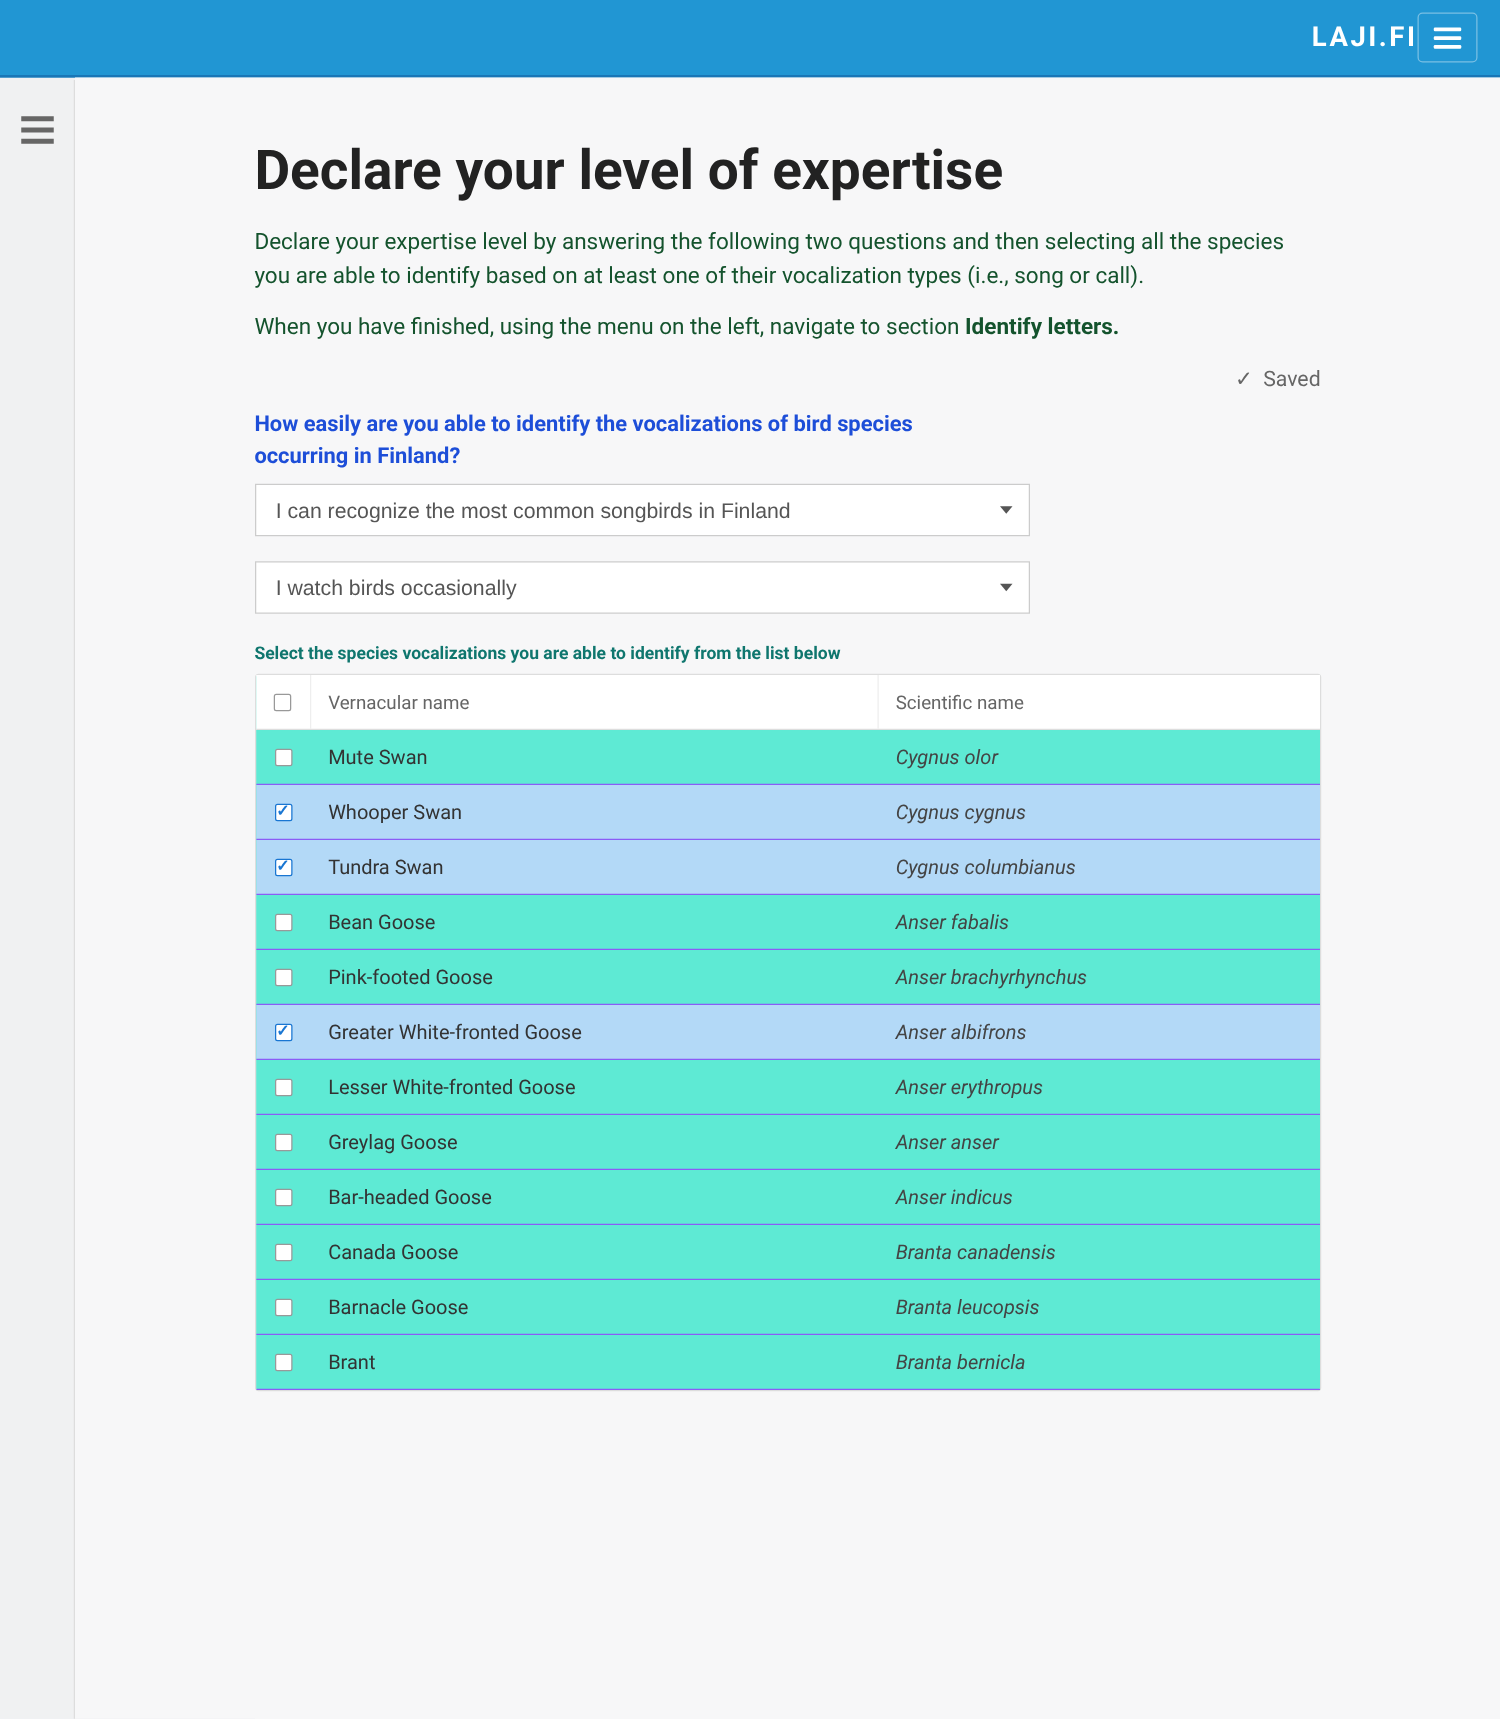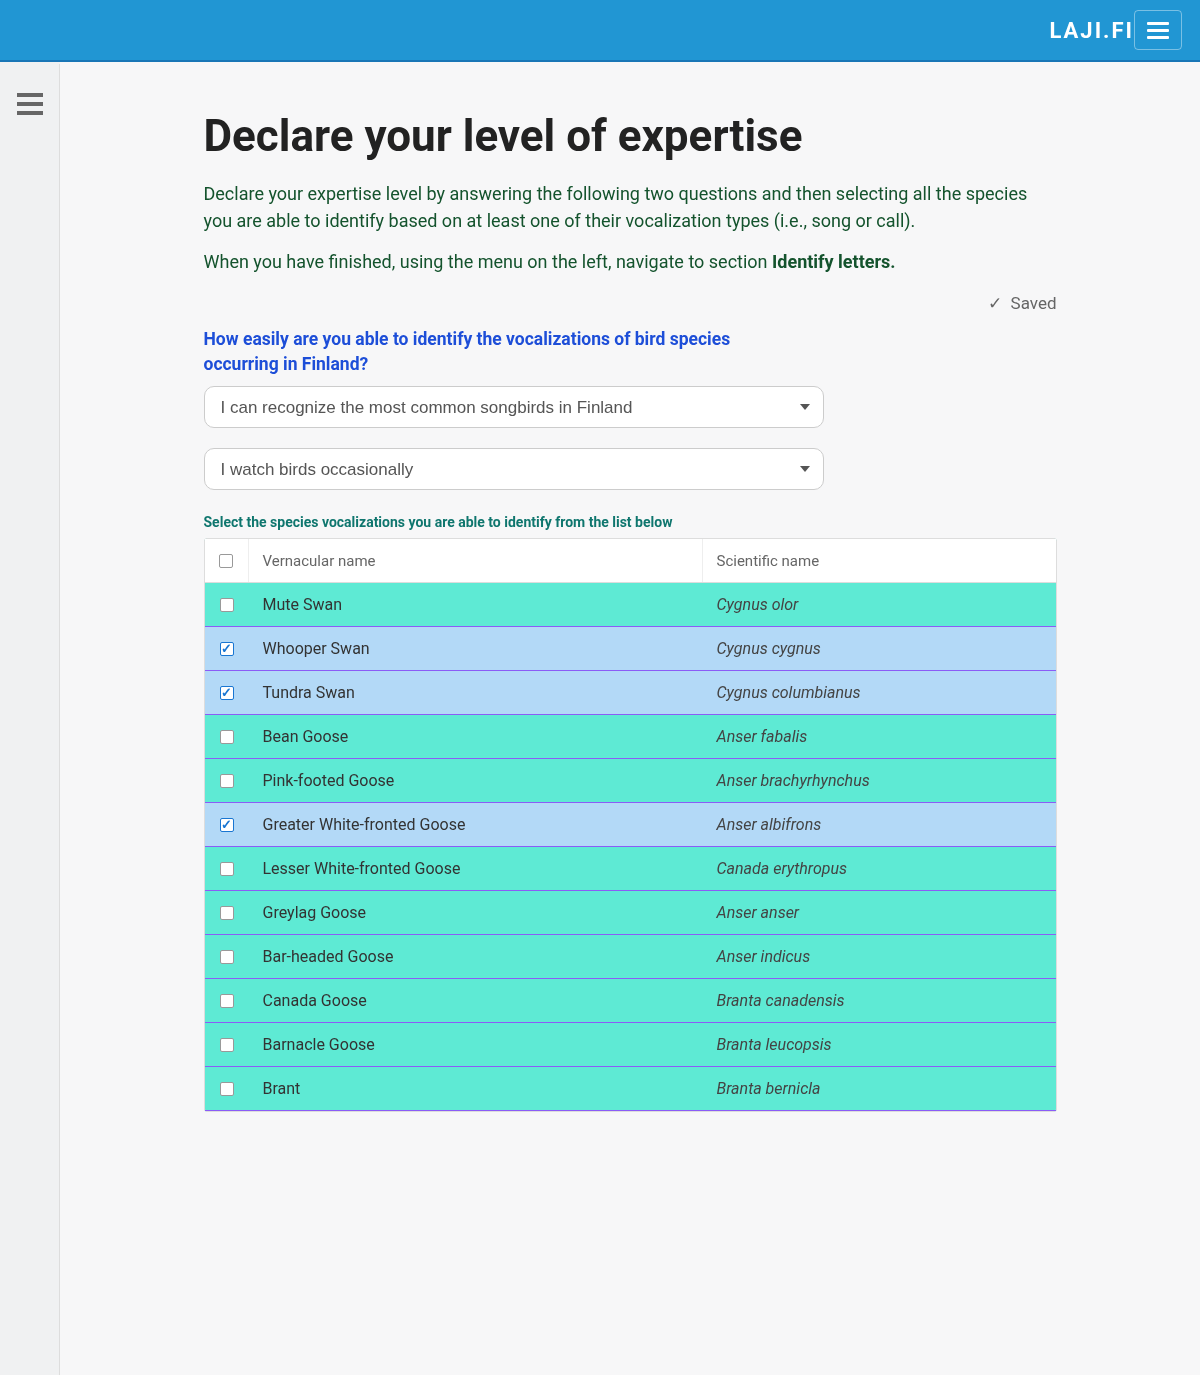--- a/index.html
+++ b/index.html
@@ -85,21 +85,21 @@
     
     .select-wrap { position: relative; width: 620px; margin-bottom: 20px; }
     select {
       width: 100%;
       height: 42px;
       padding: 0 30px 0 16px;
       font-size: 17px;
       color: #555;
       background: #fff;
       border: 1px solid #ccc;
-      border-radius: 10px;
+      border-radius: 0;
       appearance: none;
       cursor: pointer;
     }
     .select-wrap::after {
       content: '';
       position: absolute;
       right: 14px;
       top: 18px;
       width: 0; height: 0;
       border-left: 5px solid transparent;
@@ -269,21 +269,21 @@
               <div class="cbox checked"></div>
             </div>
             <div class="col-vern">Greater White-fronted Goose</div>
             <div class="col-sci">Anser albifrons</div>
           </div>
           <div class="row">
             <div class="col-check">
               <div class="cbox"></div>
             </div>
             <div class="col-vern">Lesser White-fronted Goose</div>
-            <div class="col-sci">Canada erythropus</div>
+            <div class="col-sci">Anser erythropus</div>
           </div>
           <div class="row">
             <div class="col-check">
               <div class="cbox"></div>
             </div>
             <div class="col-vern">Greylag Goose</div>
             <div class="col-sci">Anser anser</div>
           </div>
           <div class="row">
             <div class="col-check">

